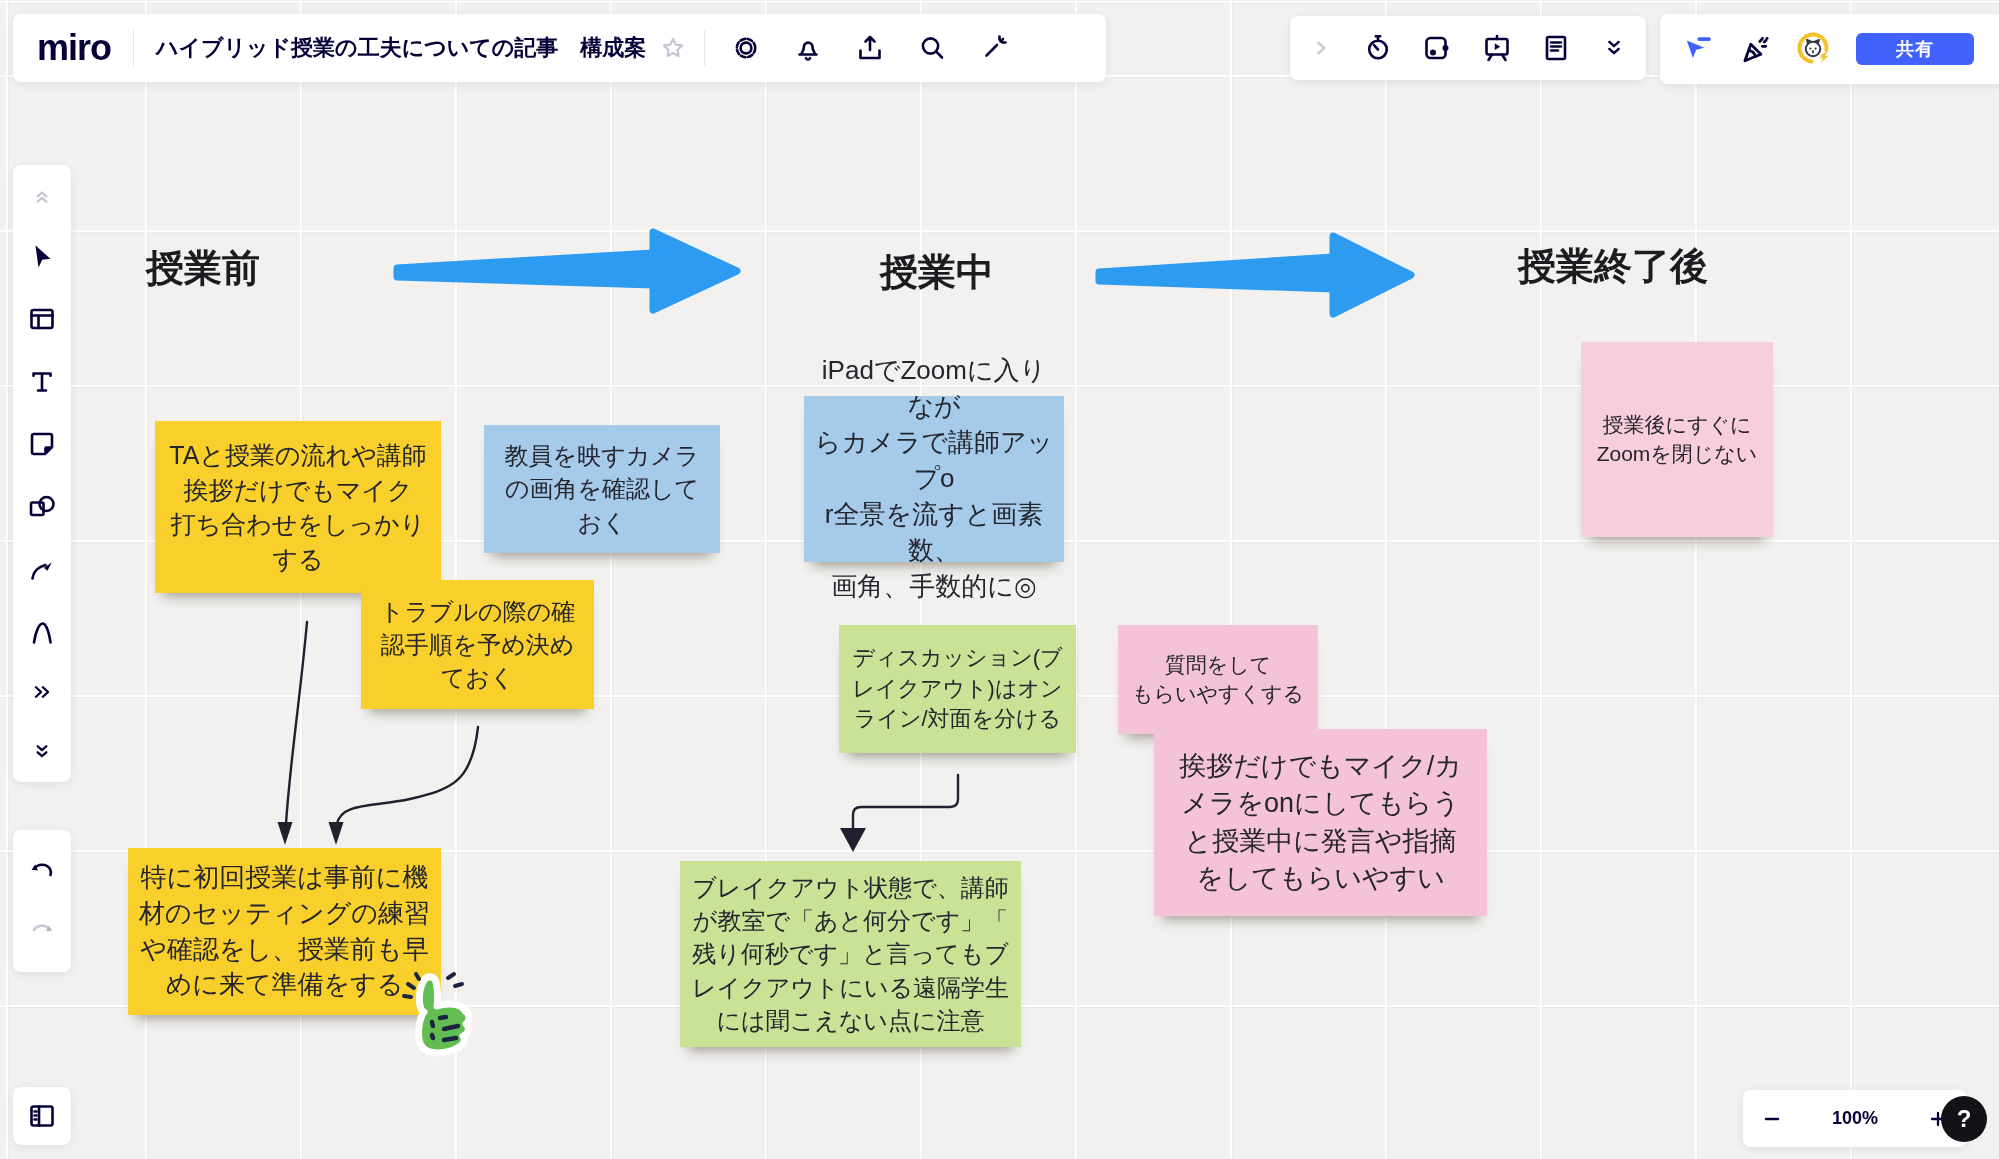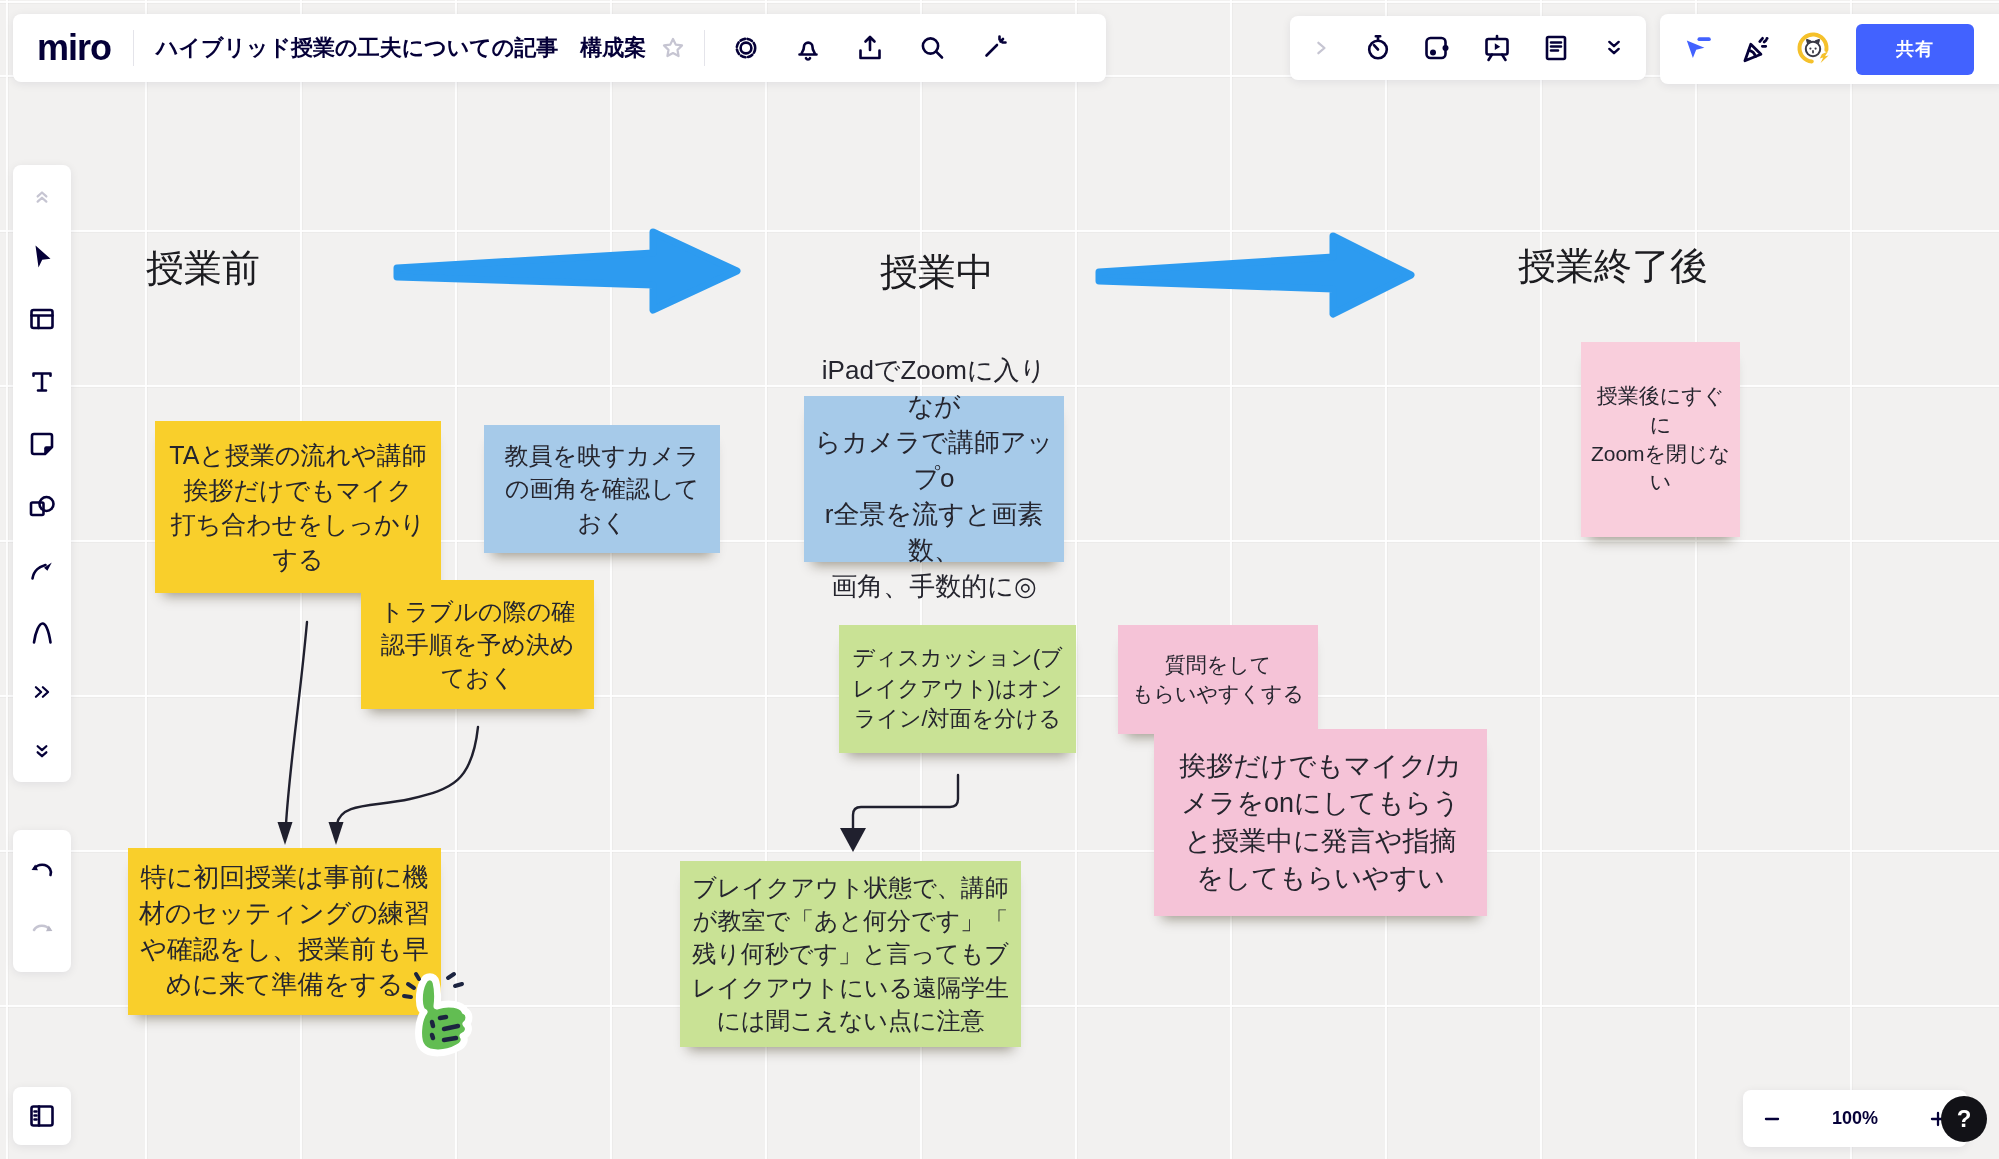--- a/index.html
+++ b/index.html
@@ -28,34 +28,34 @@
   
   .hdr{left:13px;top:14px;width:1093px;height:68px;display:flex;align-items:center;padding:8px 24px}
   .logo{font-size:36px;font-weight:800;color:var(--icon-navy);letter-spacing:-1px;line-height:1}
   .vdiv{width:1px;height:36px;background:#e4e4ea;margin:0 22px}
   .btitle{font-size:22px;font-weight:700;color:var(--icon-navy);white-space:nowrap}
   .hicons{display:flex;align-items:center;gap:32px;margin-left:4px}
 
   
   .tools{left:1290px;top:16px;width:356px;height:64px;display:flex;align-items:center;justify-content:space-between;padding:0 18px}
   .collab{left:1660px;top:14px;width:346px;height:70px;display:flex;align-items:center;gap:24px;padding:0 16px 0 22px}
-  .share-btn{background:var(--share-blue);color:#fff;font-size:18px;font-weight:700;border:none;border-radius:6px;width:118px;height:51px;cursor:pointer;letter-spacing:1px}
+  .share-btn{background:var(--share-blue);color:#fff;font-size:18px;font-weight:700;border:none;border-radius:6px;width:118px;height:32px;cursor:pointer;letter-spacing:1px}
 
   
   .sidebar{left:13px;top:165px;width:58px;height:617px;display:flex;flex-direction:column;align-items:center;justify-content:space-between;padding:18px 0}
   .undoredo{left:13px;top:830px;width:58px;height:142px;display:flex;flex-direction:column;align-items:center;justify-content:space-around;padding:10px 0}
   .framesbtn{left:13px;top:1087px;width:58px;height:58px;display:flex;align-items:center;justify-content:center}
 
   
   .zoombar{left:1743px;top:1090px;width:224px;height:57px;display:flex;align-items:center;justify-content:space-between;padding:0 16px}
   .zoomlbl{font-size:18px;font-weight:700;color:var(--icon-navy)}
   .helpbtn{position:absolute;left:1941px;top:1096px;width:46px;height:46px;border-radius:50%;background:#121217;color:#fff;font-size:24px;font-weight:700;display:flex;align-items:center;justify-content:center;cursor:pointer}
 
   
-  .heading{position:absolute;font-size:38px;font-weight:400;color:#1c1c20;white-space:nowrap;cursor:pointer}
+  .heading{position:absolute;font-size:38px;font-weight:700;color:#1c1c20;white-space:nowrap;cursor:pointer}
   .note{position:absolute;display:flex;align-items:center;justify-content:center;text-align:center;
         white-space:pre-line;color:#25252e;line-height:1.38;cursor:pointer;
         box-shadow:0 11px 12px -8px rgba(40,30,0,.42);padding:6px}
   .n-yellow{background:var(--note-yellow)}
   .n-blue{background:var(--note-blue)}
   .n-green{background:var(--note-green)}
   .n-pink{background:var(--note-pink)}
   .n-pink-light{background:var(--note-pink-light)}
   .flow-arrow{position:absolute;cursor:pointer}
   .overlay{position:absolute;inset:0;pointer-events:none}
@@ -114,21 +114,21 @@
 が教室で「あと何分です」「
 残り何秒です」と言ってもブ
 レイクアウトにいる遠隔学生
 には聞こえない点に注意</div>
   <div class="note n-pink" style="left:1118px;top:625px;width:200px;height:109px;font-size:21px">質問をして
 もらいやすくする</div>
   <div class="note n-pink" style="left:1154px;top:729px;width:333px;height:187px;font-size:27px">挨拶だけでもマイク/カ
 メラをonにしてもらう
 と授業中に発言や指摘
 をしてもらいやすい</div>
-  <div class="note n-pink-light" style="left:1581px;top:342px;width:159px;height:195px;font-size:21px">授業後にすぐに
+  <div class="note n-pink-light" style="left:1581px;top:342px;width:192px;height:195px;font-size:21px">授業後にすぐに
 Zoomを閉じない</div>
 
   <svg style="position:absolute;left:396px;top:962px" width="82" height="100" viewBox="0 0 82 100">
     <g stroke="#fff" stroke-width="7" stroke-linejoin="round" fill="var(--sticker-green)">
       <path d="M28,50 C22,48 22,30 27,20 C30,13 38,13 40,20 C42,28 42,36 41,44 C52,40 66,42 69,49 C74,51 74,59 70,62 C74,65 73,72 67,74 C70,78 67,84 61,86 C50,92 34,93 27,86 C20,79 22,58 28,50 Z"></path>
     </g>
     <g stroke="#1c2440" stroke-width="4.5" stroke-linecap="round" fill="none">
       <path d="M44,56 L50,55"></path>
       <path d="M48,67 L62,64"></path>
       <path d="M48,78 L60,76"></path>

